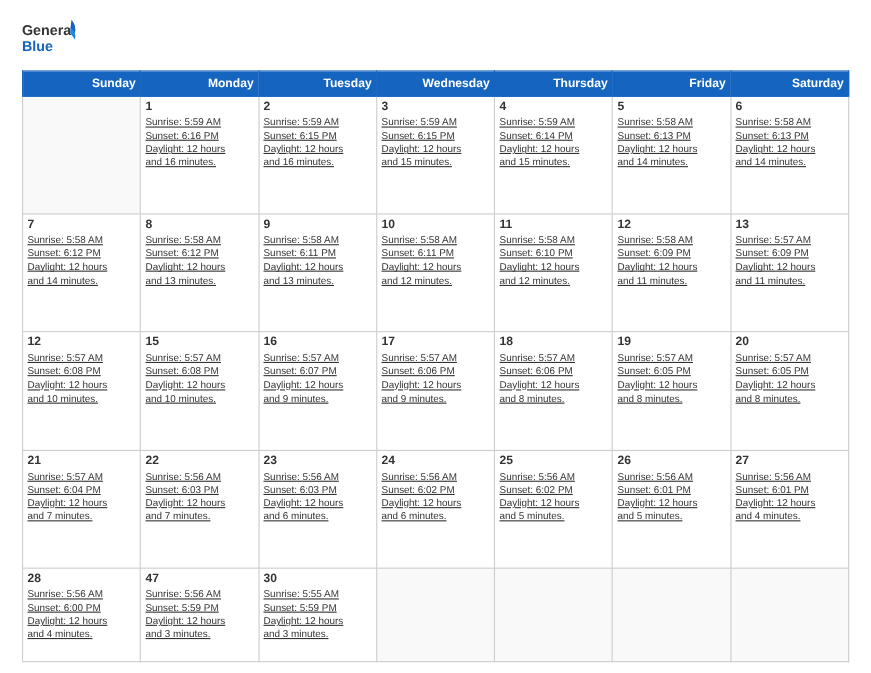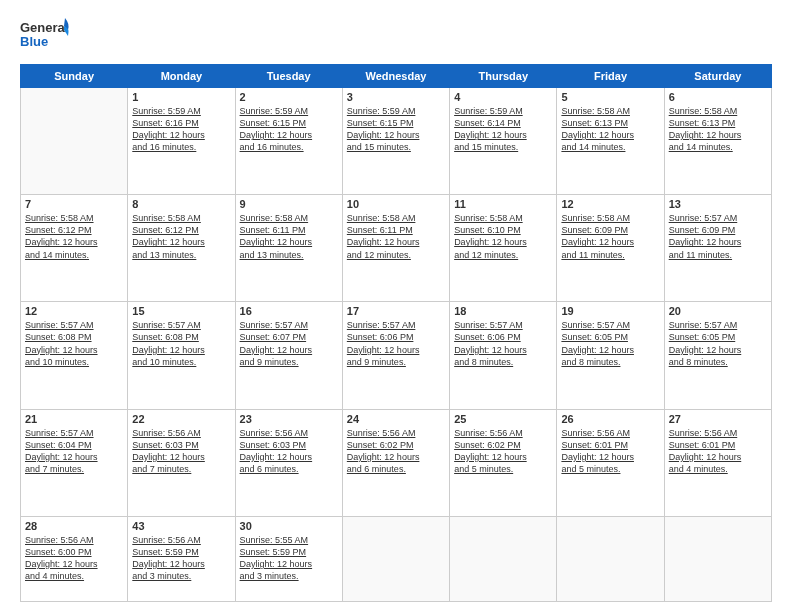--- a/index.html
+++ b/index.html
@@ -46,21 +46,21 @@
       border: 1px solid #ccc;
       border-collapse: collapse;
       width: 100%;
       table-layout: fixed;
       font-size: 9.5px;
     }
     .calendar th {
       background-color: #1565c0;
       color: #fff;
       padding: 5px 4px;
-      text-align: center;
+      text-align: right;
       font-size: 11px;
       font-weight: bold;
       border: 1px solid #1565c0;
     }
     .calendar td {
       border: 1px solid #ccc;
       vertical-align: top;
       padding: 3px 4px;
       height: 88px;
     }
@@ -233,21 +233,21 @@
             <span class="day-num">27</span>
             <div class="day-info">Sunrise: 5:56 AM<br>Sunset: 6:01 PM<br>Daylight: 12 hours<br>and 4 minutes.</div>
           </td>
         </tr>
         <tr class="last-row">
           <td>
             <span class="day-num">28</span>
             <div class="day-info">Sunrise: 5:56 AM<br>Sunset: 6:00 PM<br>Daylight: 12 hours<br>and 4 minutes.</div>
           </td>
           <td>
-            <span class="day-num">43</span>
+            <span class="day-num">47</span>
             <div class="day-info">Sunrise: 5:56 AM<br>Sunset: 5:59 PM<br>Daylight: 12 hours<br>and 3 minutes.</div>
           </td>
           <td>
             <span class="day-num">30</span>
             <div class="day-info">Sunrise: 5:55 AM<br>Sunset: 5:59 PM<br>Daylight: 12 hours<br>and 3 minutes.</div>
           </td>
           <td class="empty-cell"></td>
           <td class="empty-cell"></td>
           <td class="empty-cell"></td>
           <td class="empty-cell"></td>

